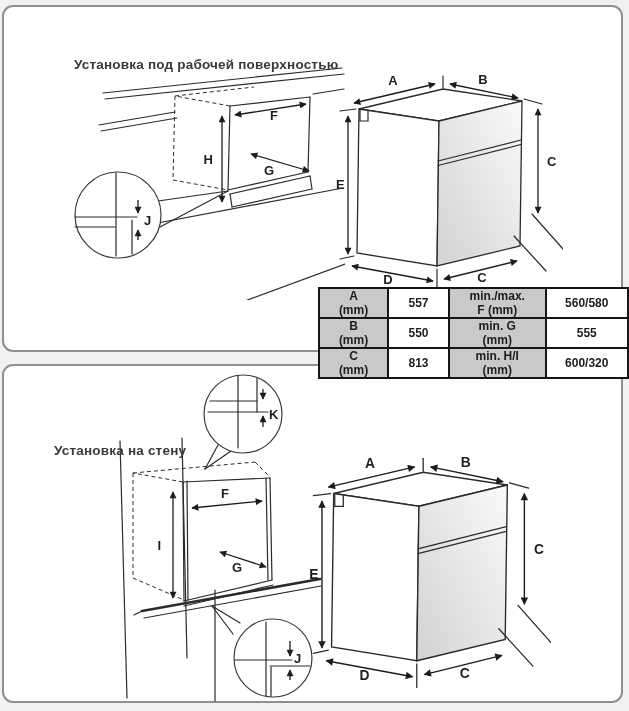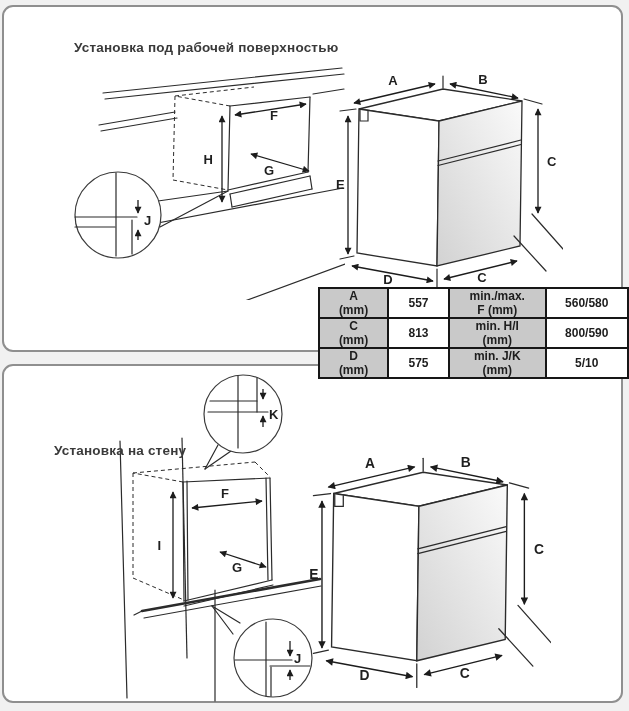--- a/index.html
+++ b/index.html
@@ -12,21 +12,21 @@
   .panel{
     position:absolute;left:2px;width:617px;
     background:#ffffff;border:2px solid #8f8f8f;border-radius:11px;
   }
   .panel.top{top:5px;height:343px;}
   .panel.bottom{top:364px;height:335px;}
   .ptitle{
     position:absolute;font-weight:bold;font-size:13.5px;color:#3a3a3a;
     letter-spacing:0.2px;white-space:nowrap;z-index:3;
   }
-  #title-top{left:74px;top:40px;}
+  #title-top{left:74px;top:57px;}
   #title-bottom{left:54px;top:443px;}
   svg{position:absolute;z-index:2;}
   .line{stroke:#2b2b2b;stroke-width:1.2;fill:none;stroke-linecap:round;}
   .thick{stroke-width:2.6;}
   .dash{stroke:#2b2b2b;stroke-width:1;fill:none;stroke-dasharray:4 3;}
   .arrow{stroke:#1c1c1c;stroke-width:1.3;fill:none;
          marker-start:url(#ah);marker-end:url(#ah);}
   .arrow1{stroke:#1c1c1c;stroke-width:1.3;fill:none;marker-end:url(#ah);}
   .lbl{font-family:"Liberation Sans",sans-serif;font-weight:bold;
        font-size:13px;fill:#1f1f1f;}
@@ -142,30 +142,30 @@
 
 <table class="dims">
   <tbody>
       <tr>
     <td class="hd c1">A (mm)</td>
     <td class="c2">557</td>
     <td class="hd c3">min./max. F (mm)</td>
     <td class="c4">560/580</td>
   </tr>
   <tr>
+    <td class="hd c1">B (mm)</td>
+    <td class="c2">550</td>
+    <td class="hd c3">min. G (mm)</td>
+    <td class="c4">555</td>
+  </tr>
+  <tr>
     <td class="hd c1">C (mm)</td>
     <td class="c2">813</td>
     <td class="hd c3">min. H/I (mm)</td>
-    <td class="c4">800/590</td>
-  </tr>
-  <tr>
-    <td class="hd c1">D (mm)</td>
-    <td class="c2">575</td>
-    <td class="hd c3">min. J/K (mm)</td>
-    <td class="c4">5/10</td>
+    <td class="c4">600/320</td>
   </tr>
 </tbody>
   </table>
 
 <div class="panel bottom"></div>
 <div class="ptitle" id="title-bottom">Установка на стену</div>
 
 <svg style="left:90px;top:368px" width="240" height="335" viewBox="0 0 240 335">
   <g>
     <path class="line" d="M30,73 L37,330"></path>

